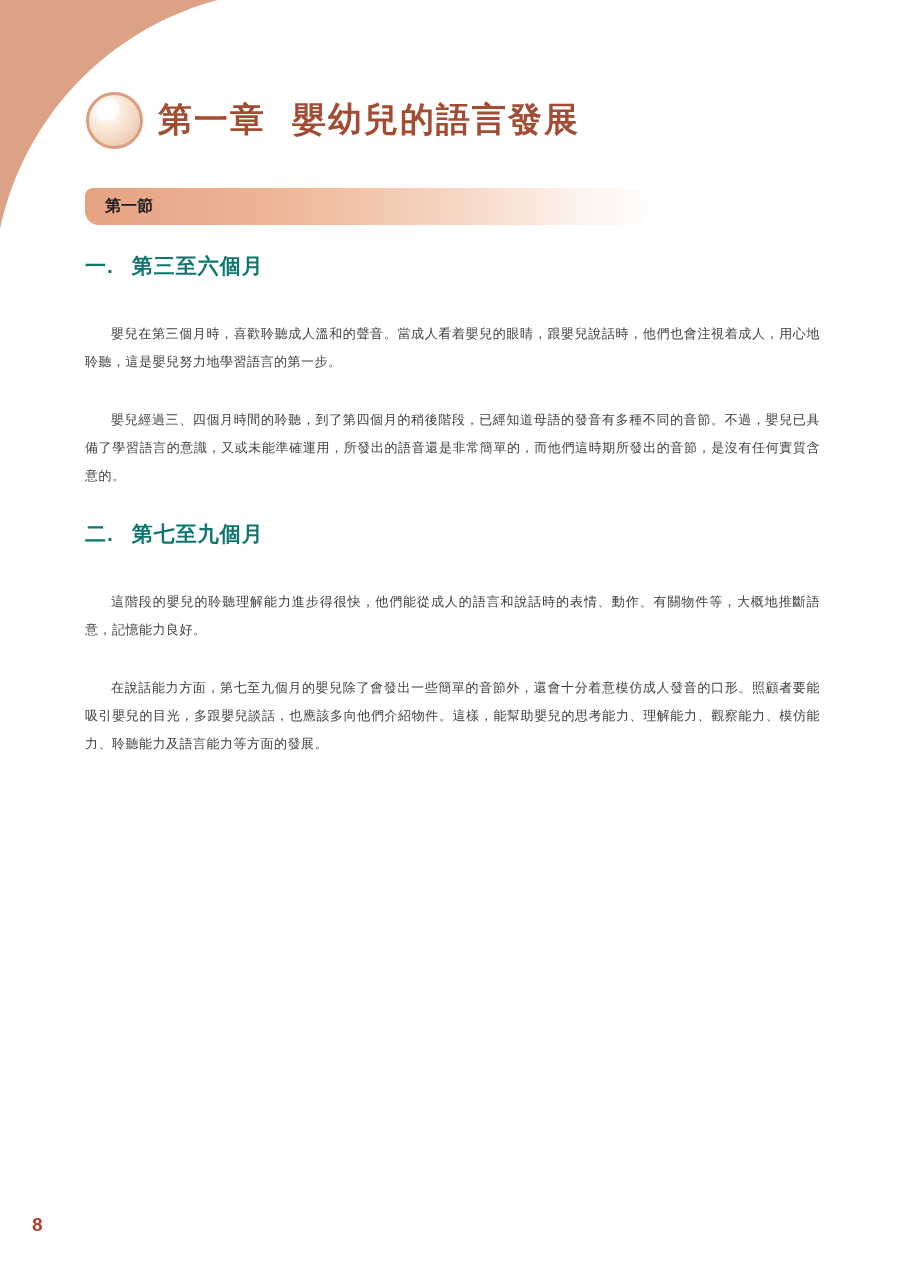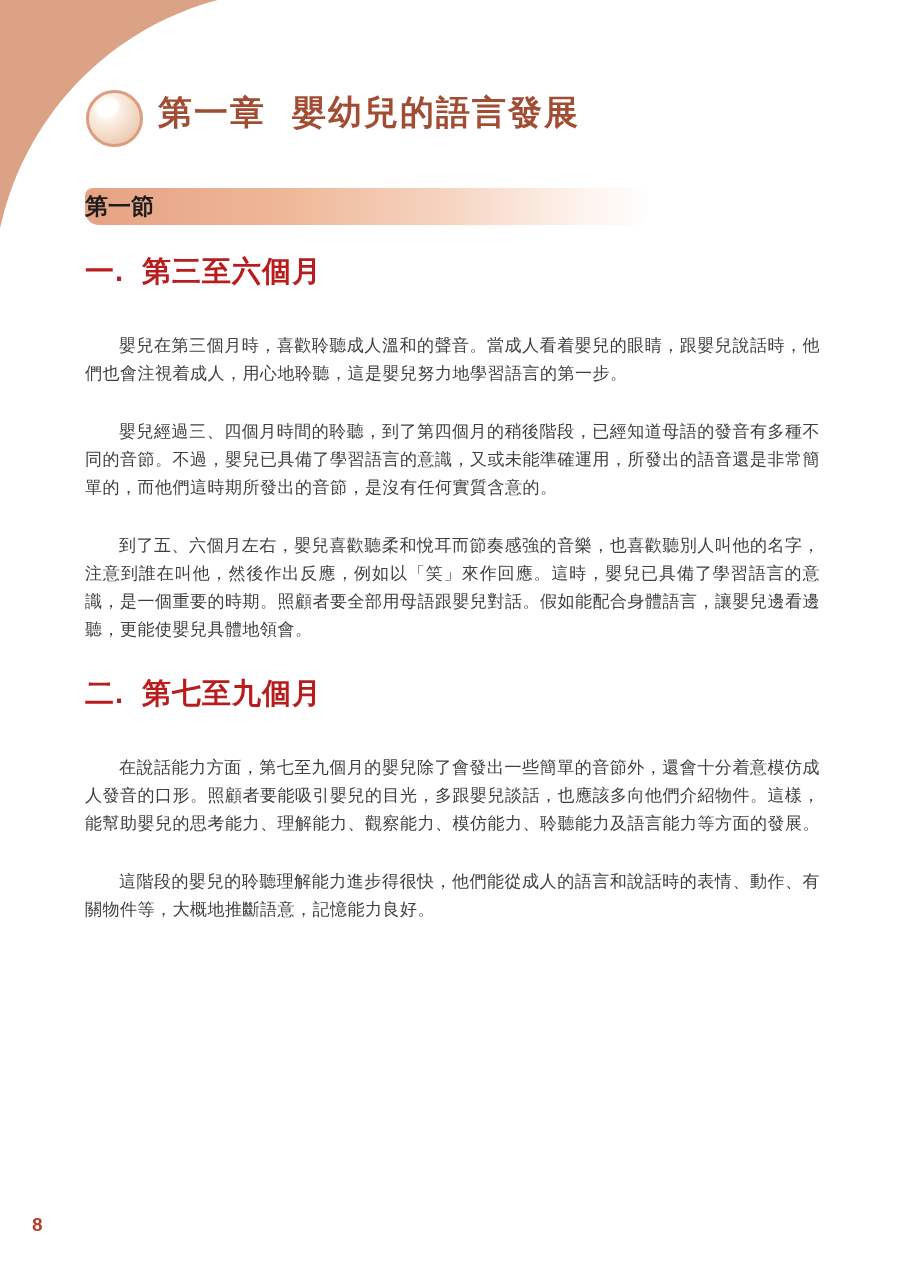--- a/index.html
+++ b/index.html
@@ -19,20 +19,21 @@
     top: 0; left: 0;
     width: 378px; height: 358px;
     pointer-events: none;
   }
 
   
   .chapter-header {
     position: absolute;
     top: 90px; left: 86px;
     display: flex;
+    align-items: center;
     height: 60px;
   }
   .pearl {
     width: 57px; height: 57px;
     border-radius: 50%;
     background:
       radial-gradient(circle at 34% 30%, #ffffff 0 14%, #fbeee2 30%, #f4dcc9 55%, #eccbb2 78%, #e2ab8c 100%);
     border: 3px solid #db9e80;
     position: relative;
     flex: 0 0 auto;
@@ -58,45 +59,46 @@
 
   
   .section-bar {
     position: absolute;
     top: 188px; left: 85px;
     width: 563px; height: 37px;
     border-radius: 8px 12px 12px 14px;
     background: linear-gradient(90deg, #e6a283 0%, #eeb797 35%, #f6d5c2 65%, #fdf3ed 88%, #fffdfc 100%);
     display: flex;
     align-items: center;
-    font-size: 23px;
+    padding-left: 20px;
+    font-size: 16px;
     font-weight: bold;
     color: #1c1c1c;
     white-space: nowrap;
   }
   .section-bar .section-no { margin-right: 14px; }
 
   
   .content {
     position: absolute;
     top: 252px; left: 85px;
     width: 735px;
     color: #3f3f3f;
   }
   .sub-heading {
-    font-size: 29px;
+    font-size: 21px;
     font-weight: bold;
-    color: #b91c1c;
+    color: #0f766e;
     margin: 0 0 40px 0;
     letter-spacing: 1px;
   }
   .sub-heading .sub-no { margin-right: 18px; }
   .sub-heading.second { margin-top: 26px; }
   .content p {
-    font-size: 17px;
+    font-size: 13px;
     line-height: 28px;
     text-align: justify;
     text-indent: 2em;
     letter-spacing: 0.5px;
     margin: 0 0 30px 0;
   }
 
   .page-number {
     position: absolute;
     left: 32px; top: 1214px;
@@ -124,24 +126,23 @@
 </div>
 
 <div class="content">
 
   <h2 class="sub-heading">
     <span class="sub-no">一.</span><span>第三至六個月</span>
   </h2>
 
   <p>嬰兒在第三個月時，喜歡聆聽成人溫和的聲音。當成人看着嬰兒的眼睛，跟嬰兒說話時，他們也會注視着成人，用心地聆聽，這是嬰兒努力地學習語言的第一步。</p>
   <p>嬰兒經過三、四個月時間的聆聽，到了第四個月的稍後階段，已經知道母語的發音有多種不同的音節。不過，嬰兒已具備了學習語言的意識，又或未能準確運用，所發出的語音還是非常簡單的，而他們這時期所發出的音節，是沒有任何實質含意的。</p>
-  <p>到了五、六個月左右，嬰兒喜歡聽柔和悅耳而節奏感強的音樂，也喜歡聽別人叫他的名字，注意到誰在叫他，然後作出反應，例如以「笑」來作回應。這時，嬰兒已具備了學習語言的意識，是一個重要的時期。照顧者要全部用母語跟嬰兒對話。假如能配合身體語言，讓嬰兒邊看邊聽，更能使嬰兒具體地領會。</p>
 
   <h2 class="sub-heading second">
     <span class="sub-no">二.</span><span>第七至九個月</span>
   </h2>
 
+  <p>這階段的嬰兒的聆聽理解能力進步得很快，他們能從成人的語言和說話時的表情、動作、有關物件等，大概地推斷語意，記憶能力良好。</p>
   <p>在說話能力方面，第七至九個月的嬰兒除了會發出一些簡單的音節外，還會十分着意模仿成人發音的口形。照顧者要能吸引嬰兒的目光，多跟嬰兒談話，也應該多向他們介紹物件。這樣，能幫助嬰兒的思考能力、理解能力、觀察能力、模仿能力、聆聽能力及語言能力等方面的發展。</p>
-  <p>這階段的嬰兒的聆聽理解能力進步得很快，他們能從成人的語言和說話時的表情、動作、有關物件等，大概地推斷語意，記憶能力良好。</p>
 
 </div>
 
 <div class="page-number">8</div>
 
 </body></html>

